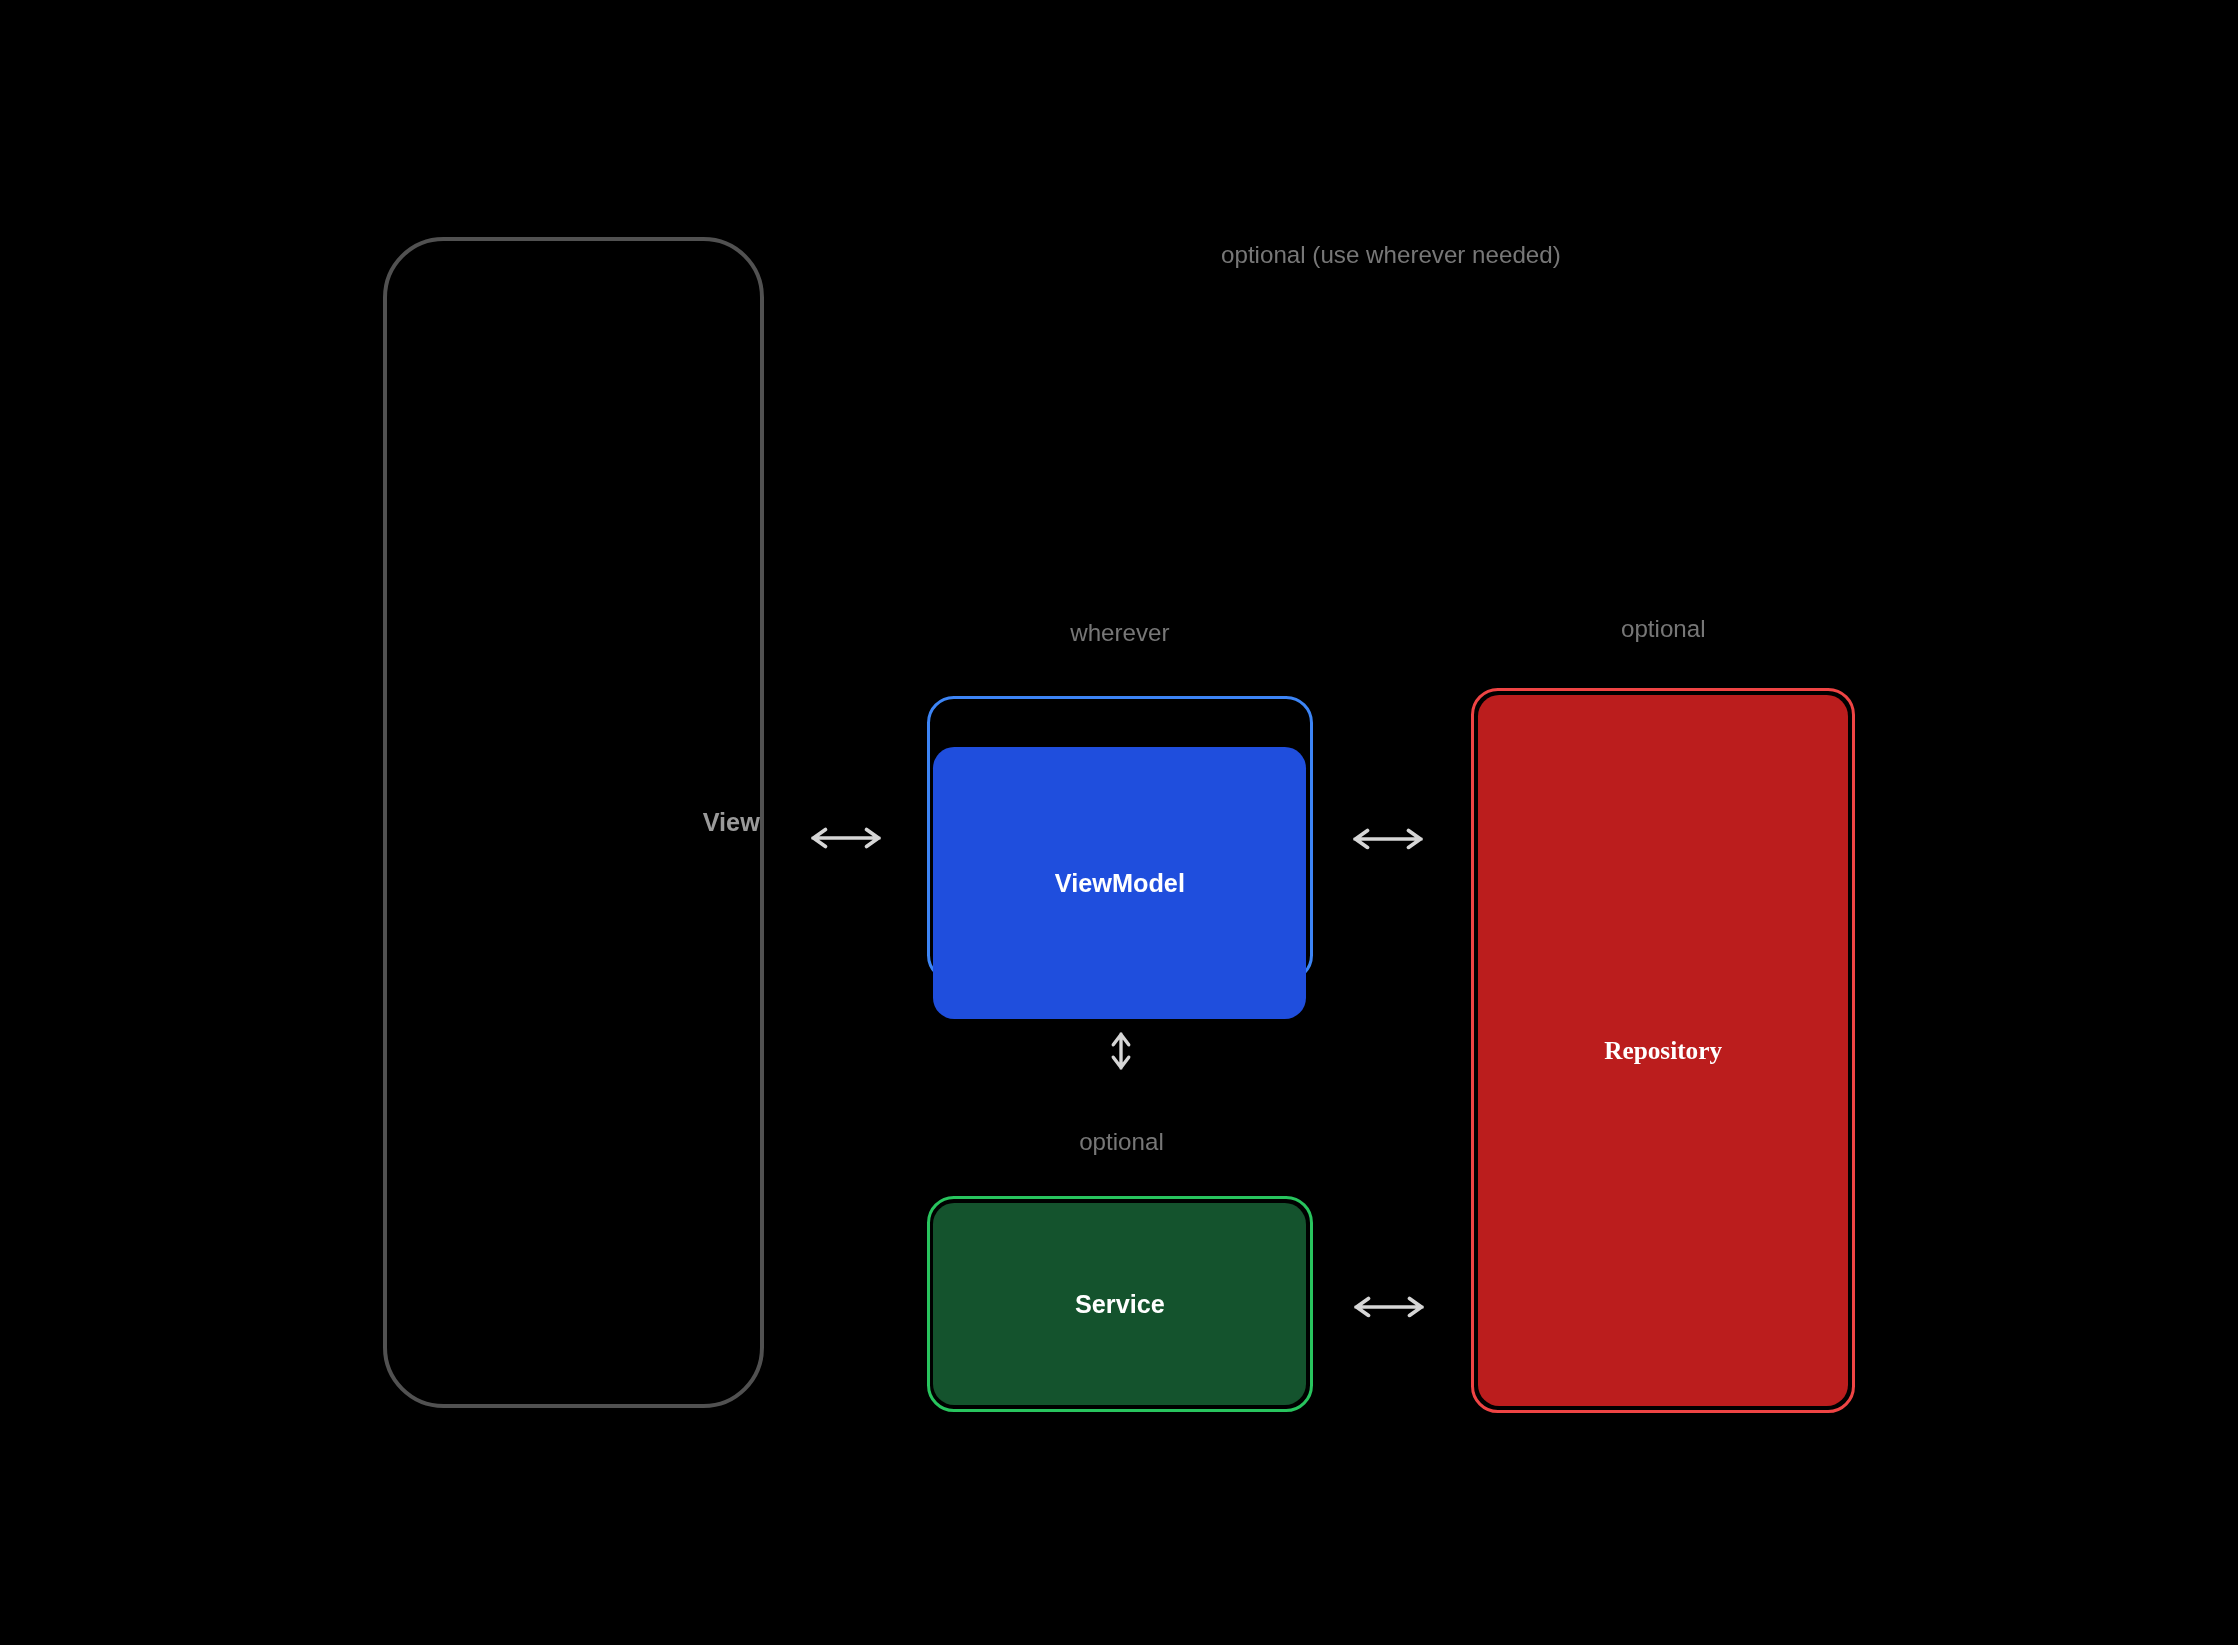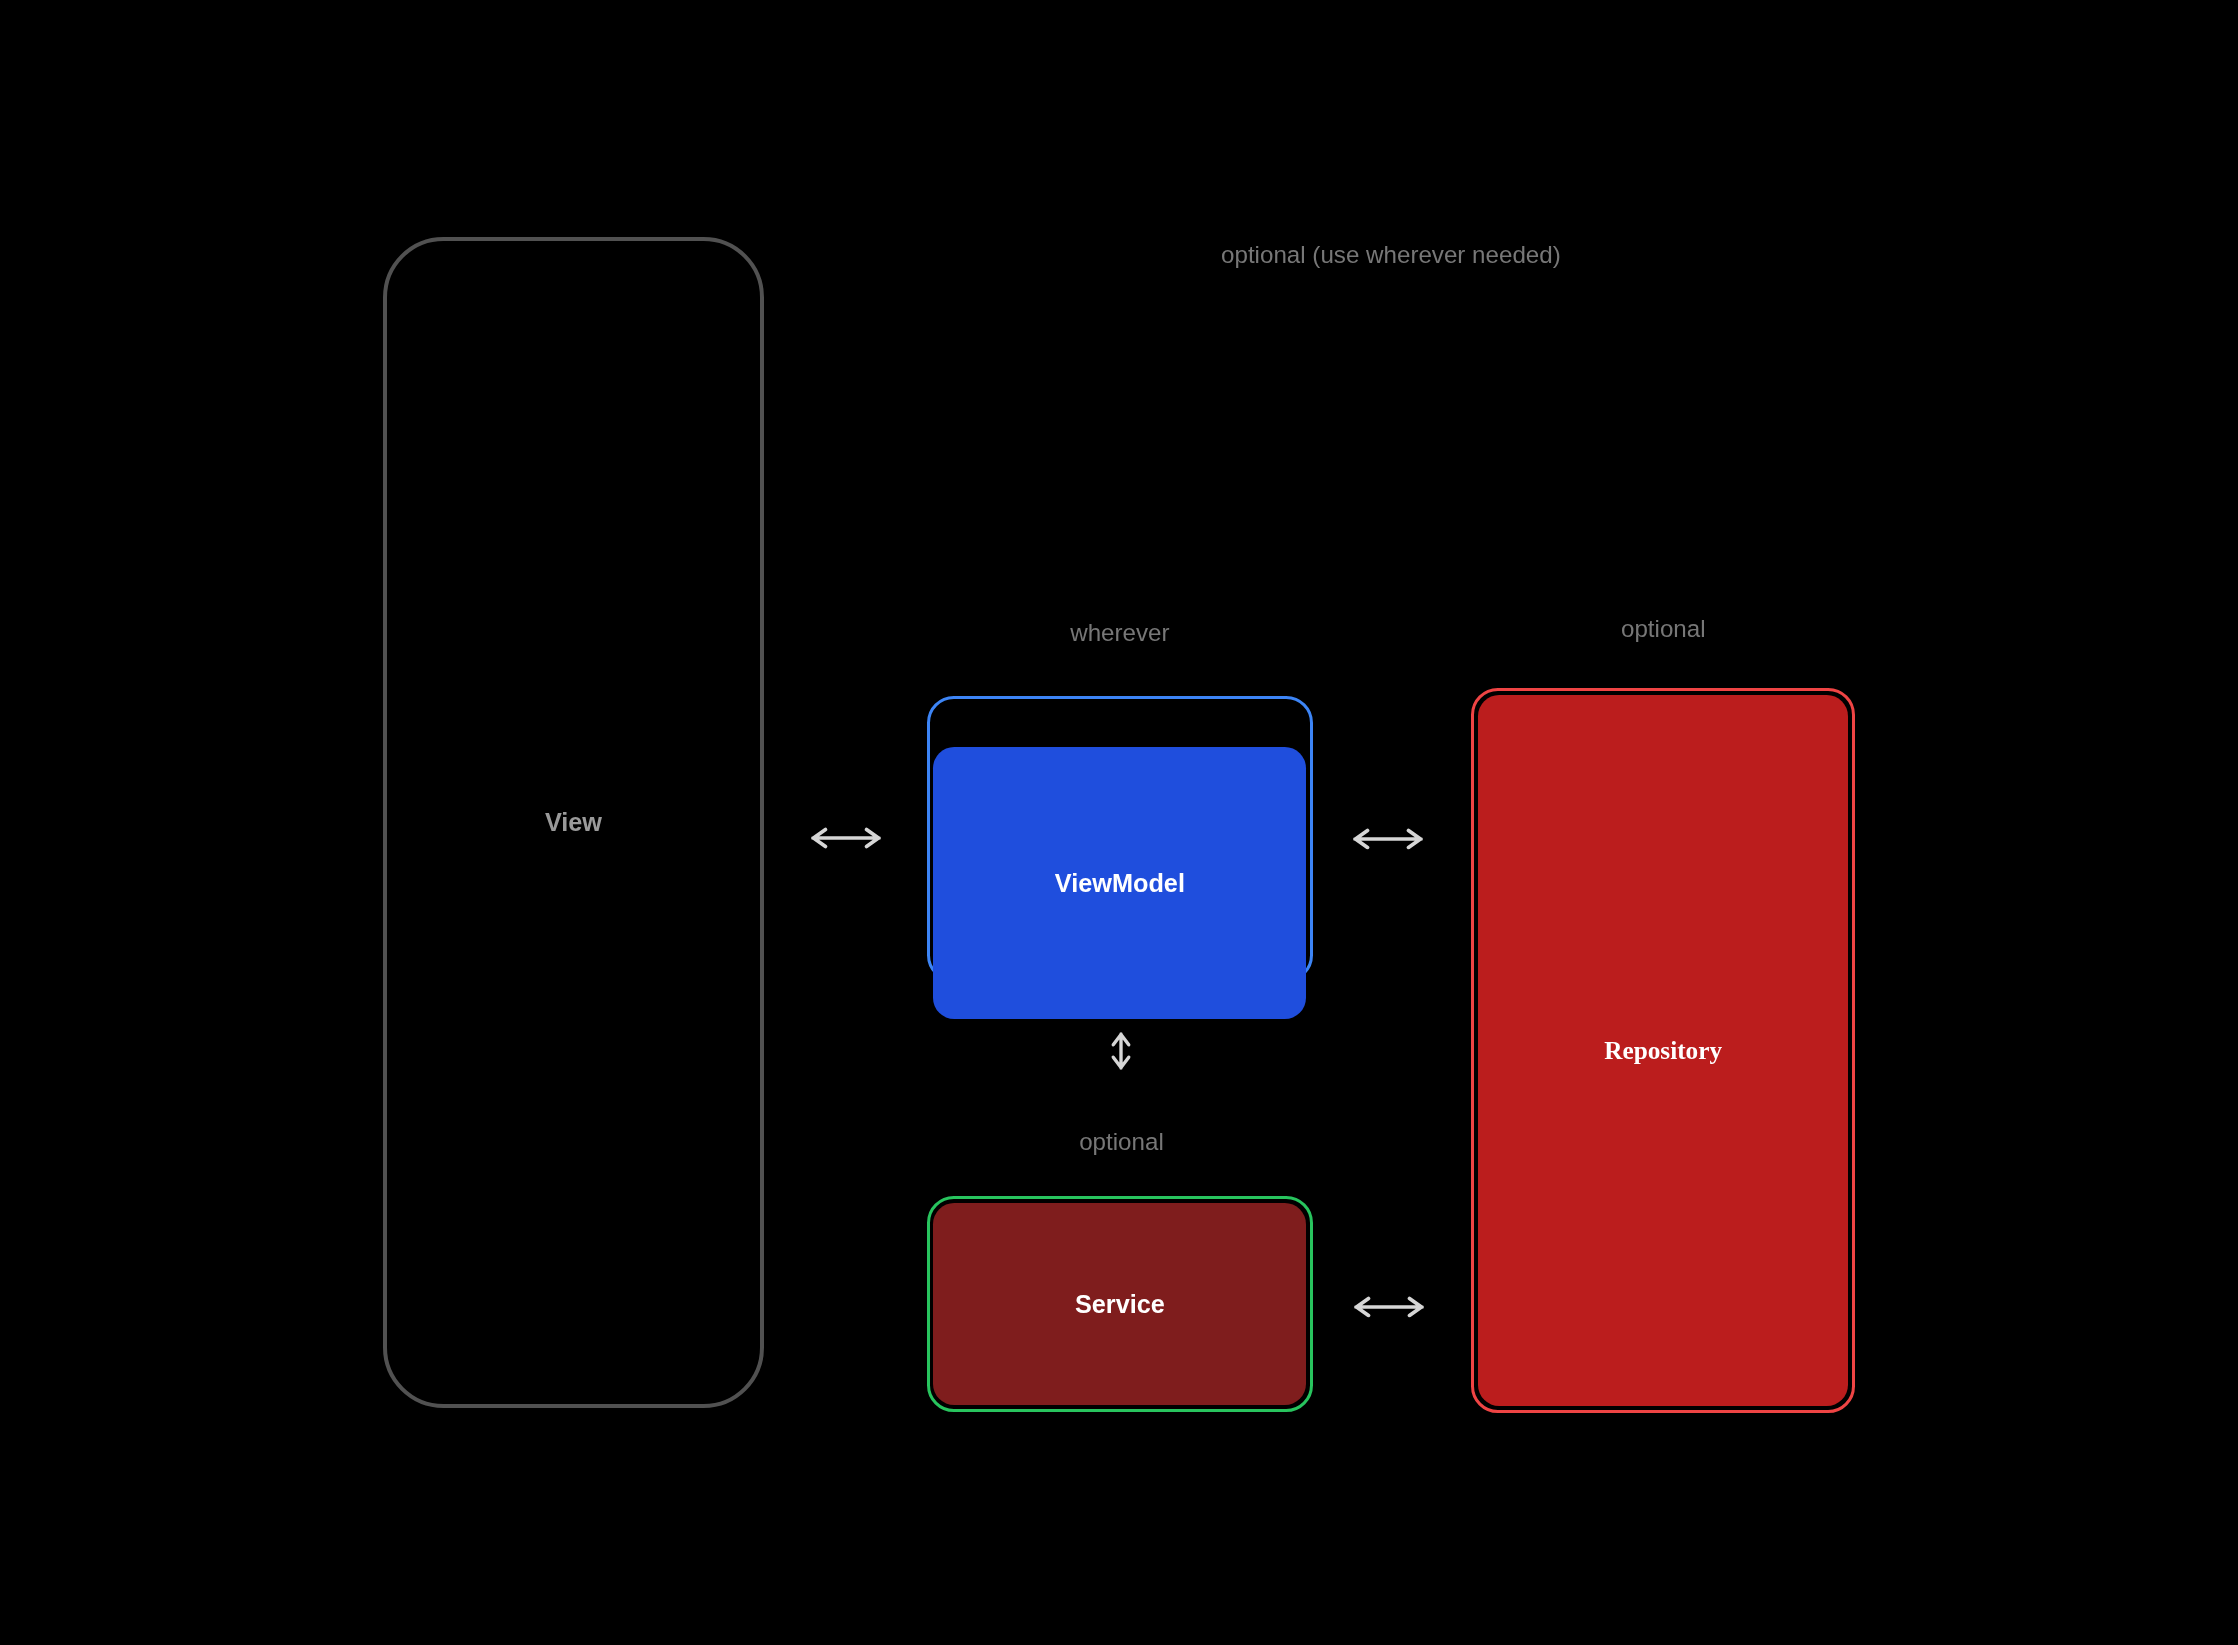--- a/index.html
+++ b/index.html
@@ -21,21 +21,21 @@
     position: absolute;
     left: 17.12%;
     top: 14.42%;
     width: 17.01%;
     height: 71.16%;
     border: 0.215vw solid #515151;
     border-radius: 2.7vw;
     box-sizing: border-box;
     display: flex;
     align-items: center;
-    justify-content: center;
+    justify-content: flex-end;
   }
   .view-label {
     color: #9a9a9a;
     font-weight: bold;
     font-size: 1.13vw;
   }
   
   .node {
     position: absolute;
     box-sizing: border-box;
@@ -71,21 +71,21 @@
   .node-viewmodel .fill { background: #1f4edd; margin-top: 44px; }
   .node-repository {
     left: 65.73%; top: 41.81%; width: 17.17%; height: 44.10%;
     border-color: #ef4444;
   }
   .node-repository .fill { background: #bb1d1d; font-family: Liberation Serif, serif; }
   .node-service {
     left: 41.40%; top: 72.69%; width: 17.28%; height: 13.17%;
     border-color: #28c45e;
   }
-  .node-service .fill { background: #7f1d1d; }
+  .node-service .fill { background: #14532d; }
   
   .note {
     position: absolute;
     transform: translate(-50%, -50%);
     color: #777777;
     font-size: 1.08vw;
     white-space: nowrap;
   }
   .note-abstraction { left: 62.15%; top: 15.48%; }
   .note-viewmodel   { left: 50.04%; top: 38.49%; }

